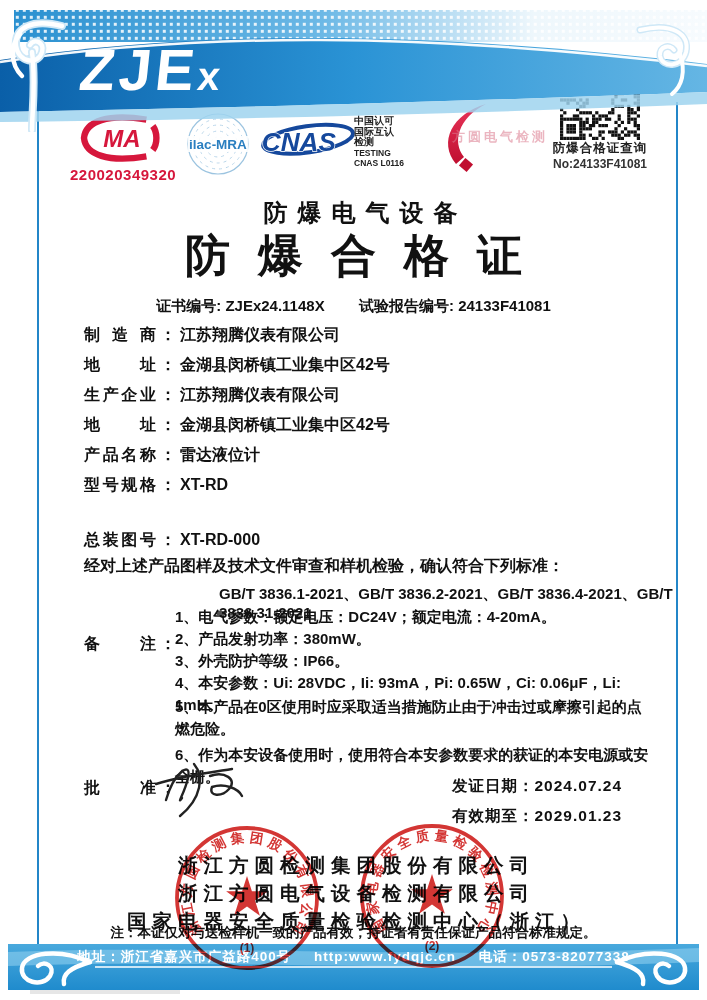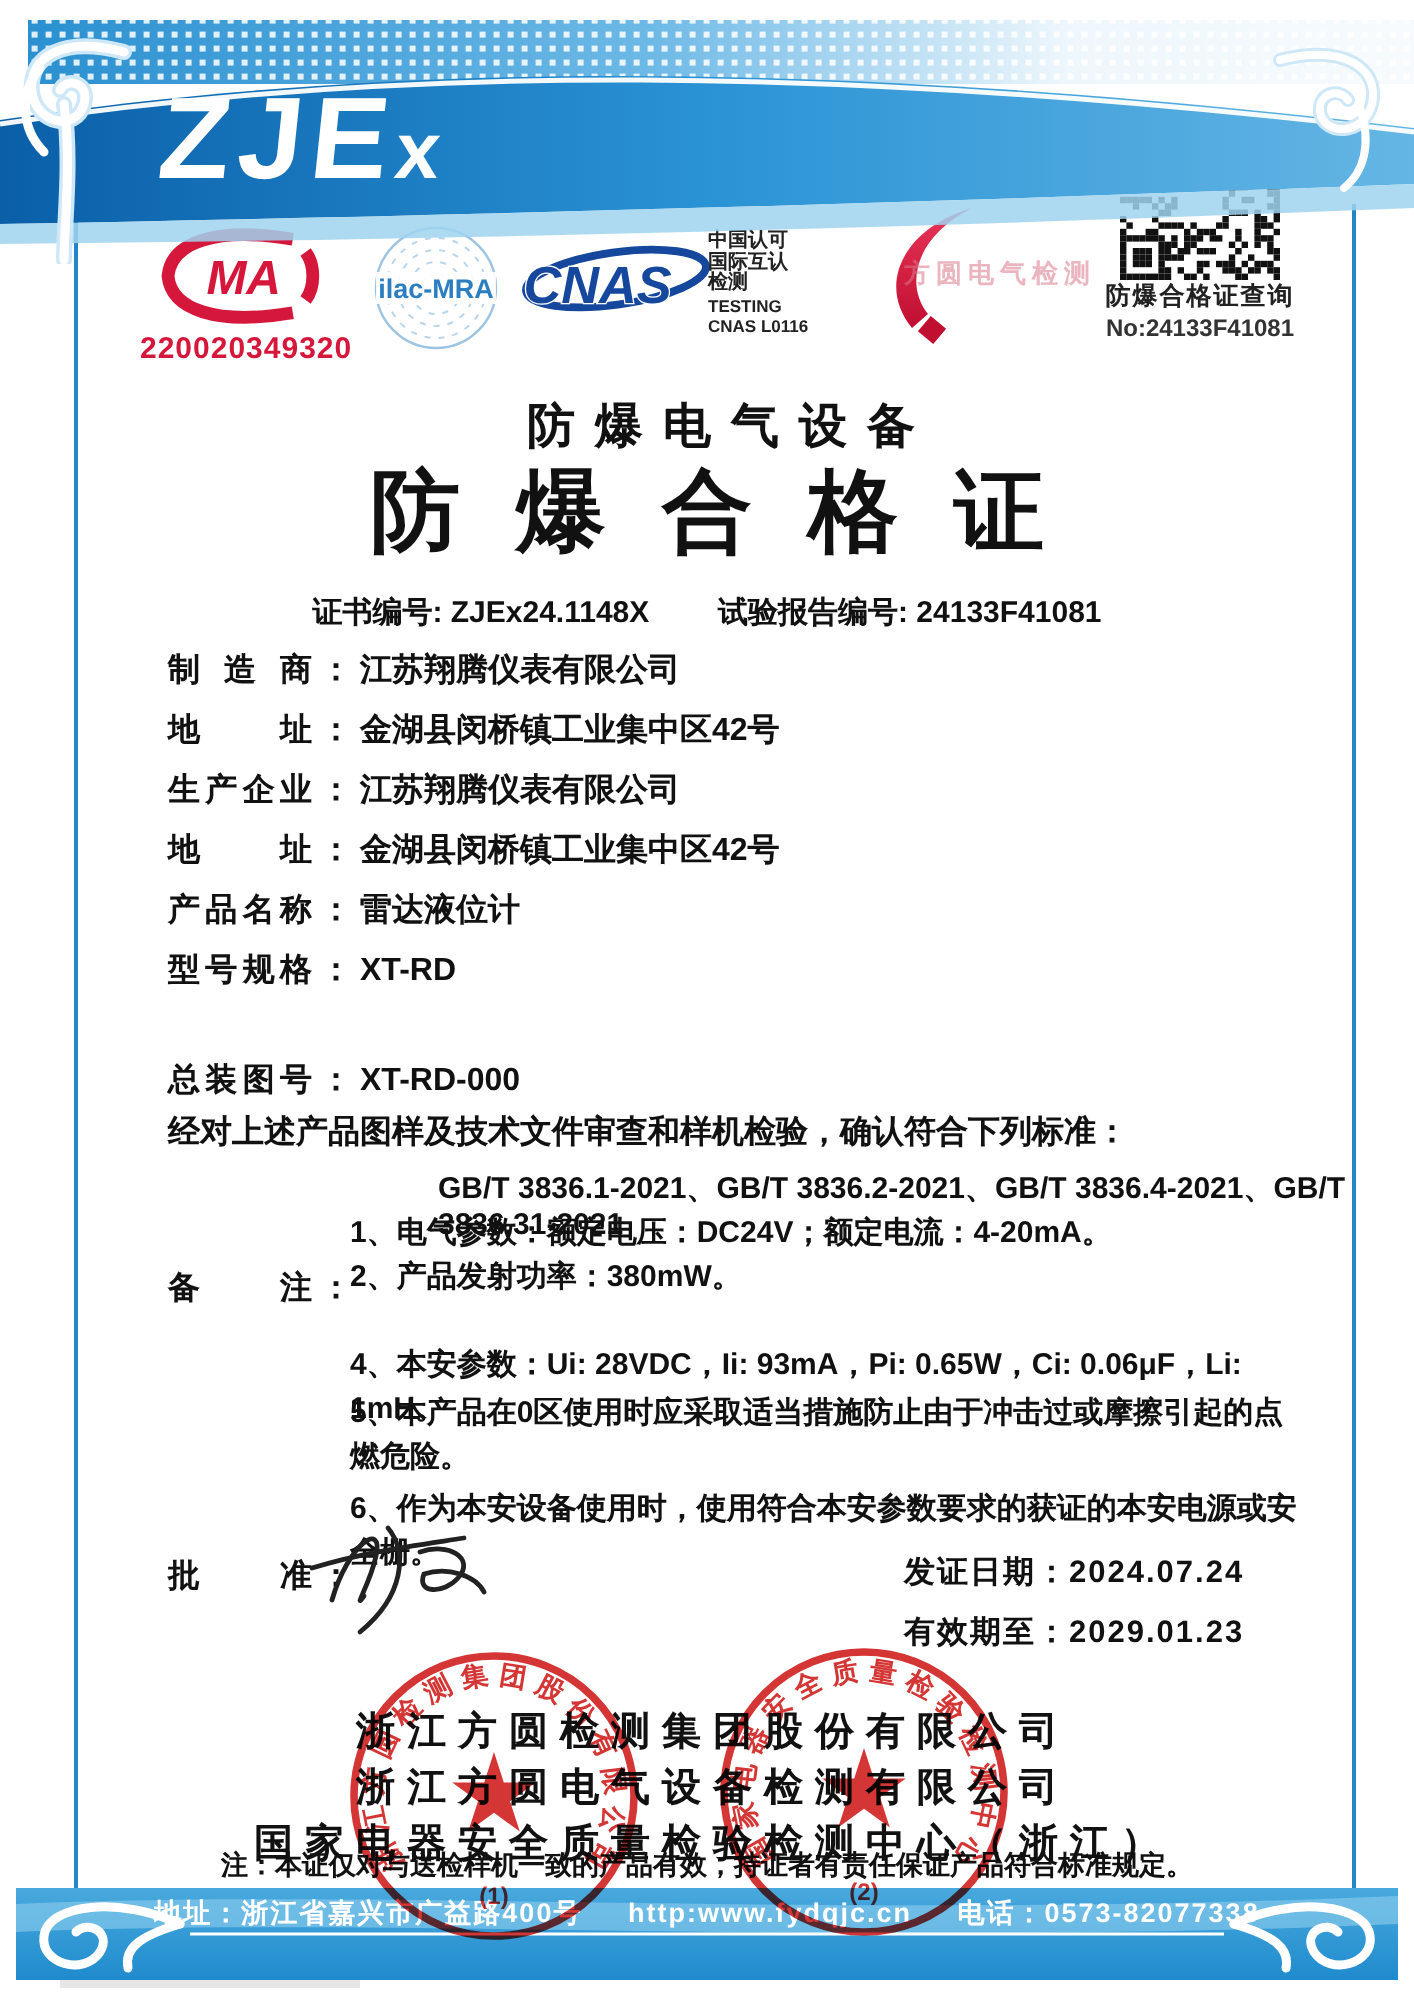--- a/index.html
+++ b/index.html
@@ -485,20 +485,21 @@
     <span class="flabel">总装图号</span><span class="fcolon">：</span><span>XT-RD-000</span>
   </div>
 
   <div class="abs statement">经对上述产品图样及技术文件审查和样机检验，确认符合下列标准：</div>
   <div class="abs standards">GB/T 3836.1-2021、GB/T 3836.2-2021、GB/T 3836.4-2021、GB/T 3836.31-2021</div>
   <div class="abs rlabel">
     <span class="flabel">备注</span><span class="fcolon">：</span>
   </div>
   <div class="abs remark-item" style="top:606px">1、电气参数：额定电压：DC24V；额定电流：4-20mA。</div>
   <div class="abs remark-item" style="top:628px">2、产品发射功率：380mW。</div>
+  <div class="abs remark-item" style="top:650px">3、外壳防护等级：IP66。</div>
   <div class="abs remark-item" style="top:672px">4、本安参数：Ui: 28VDC，Ii: 93mA，Pi: 0.65W，Ci: 0.06μF，Li: 1mH。</div>
   <div class="abs remark-item" style="top:696px">5、本产品在0区使用时应采取适当措施防止由于冲击过或摩擦引起的点燃危险。</div>
   <div class="abs remark-item" style="top:744px">6、作为本安设备使用时，使用符合本安参数要求的获证的本安电源或安全栅。</div>
 
   <div class="abs aplabel">
     <span class="flabel">批准</span><span class="fcolon">：</span>
   </div>
   <svg class="abs" style="top:752px;left:150px;z-index:2" width="110" height="72" viewBox="0 0 110 72">
     <g fill="none" stroke="#222" stroke-width="2.4" stroke-linecap="round">
       <path d="M16,48 C24,20 42,8 38,26 C35,40 26,54 32,46"></path>

